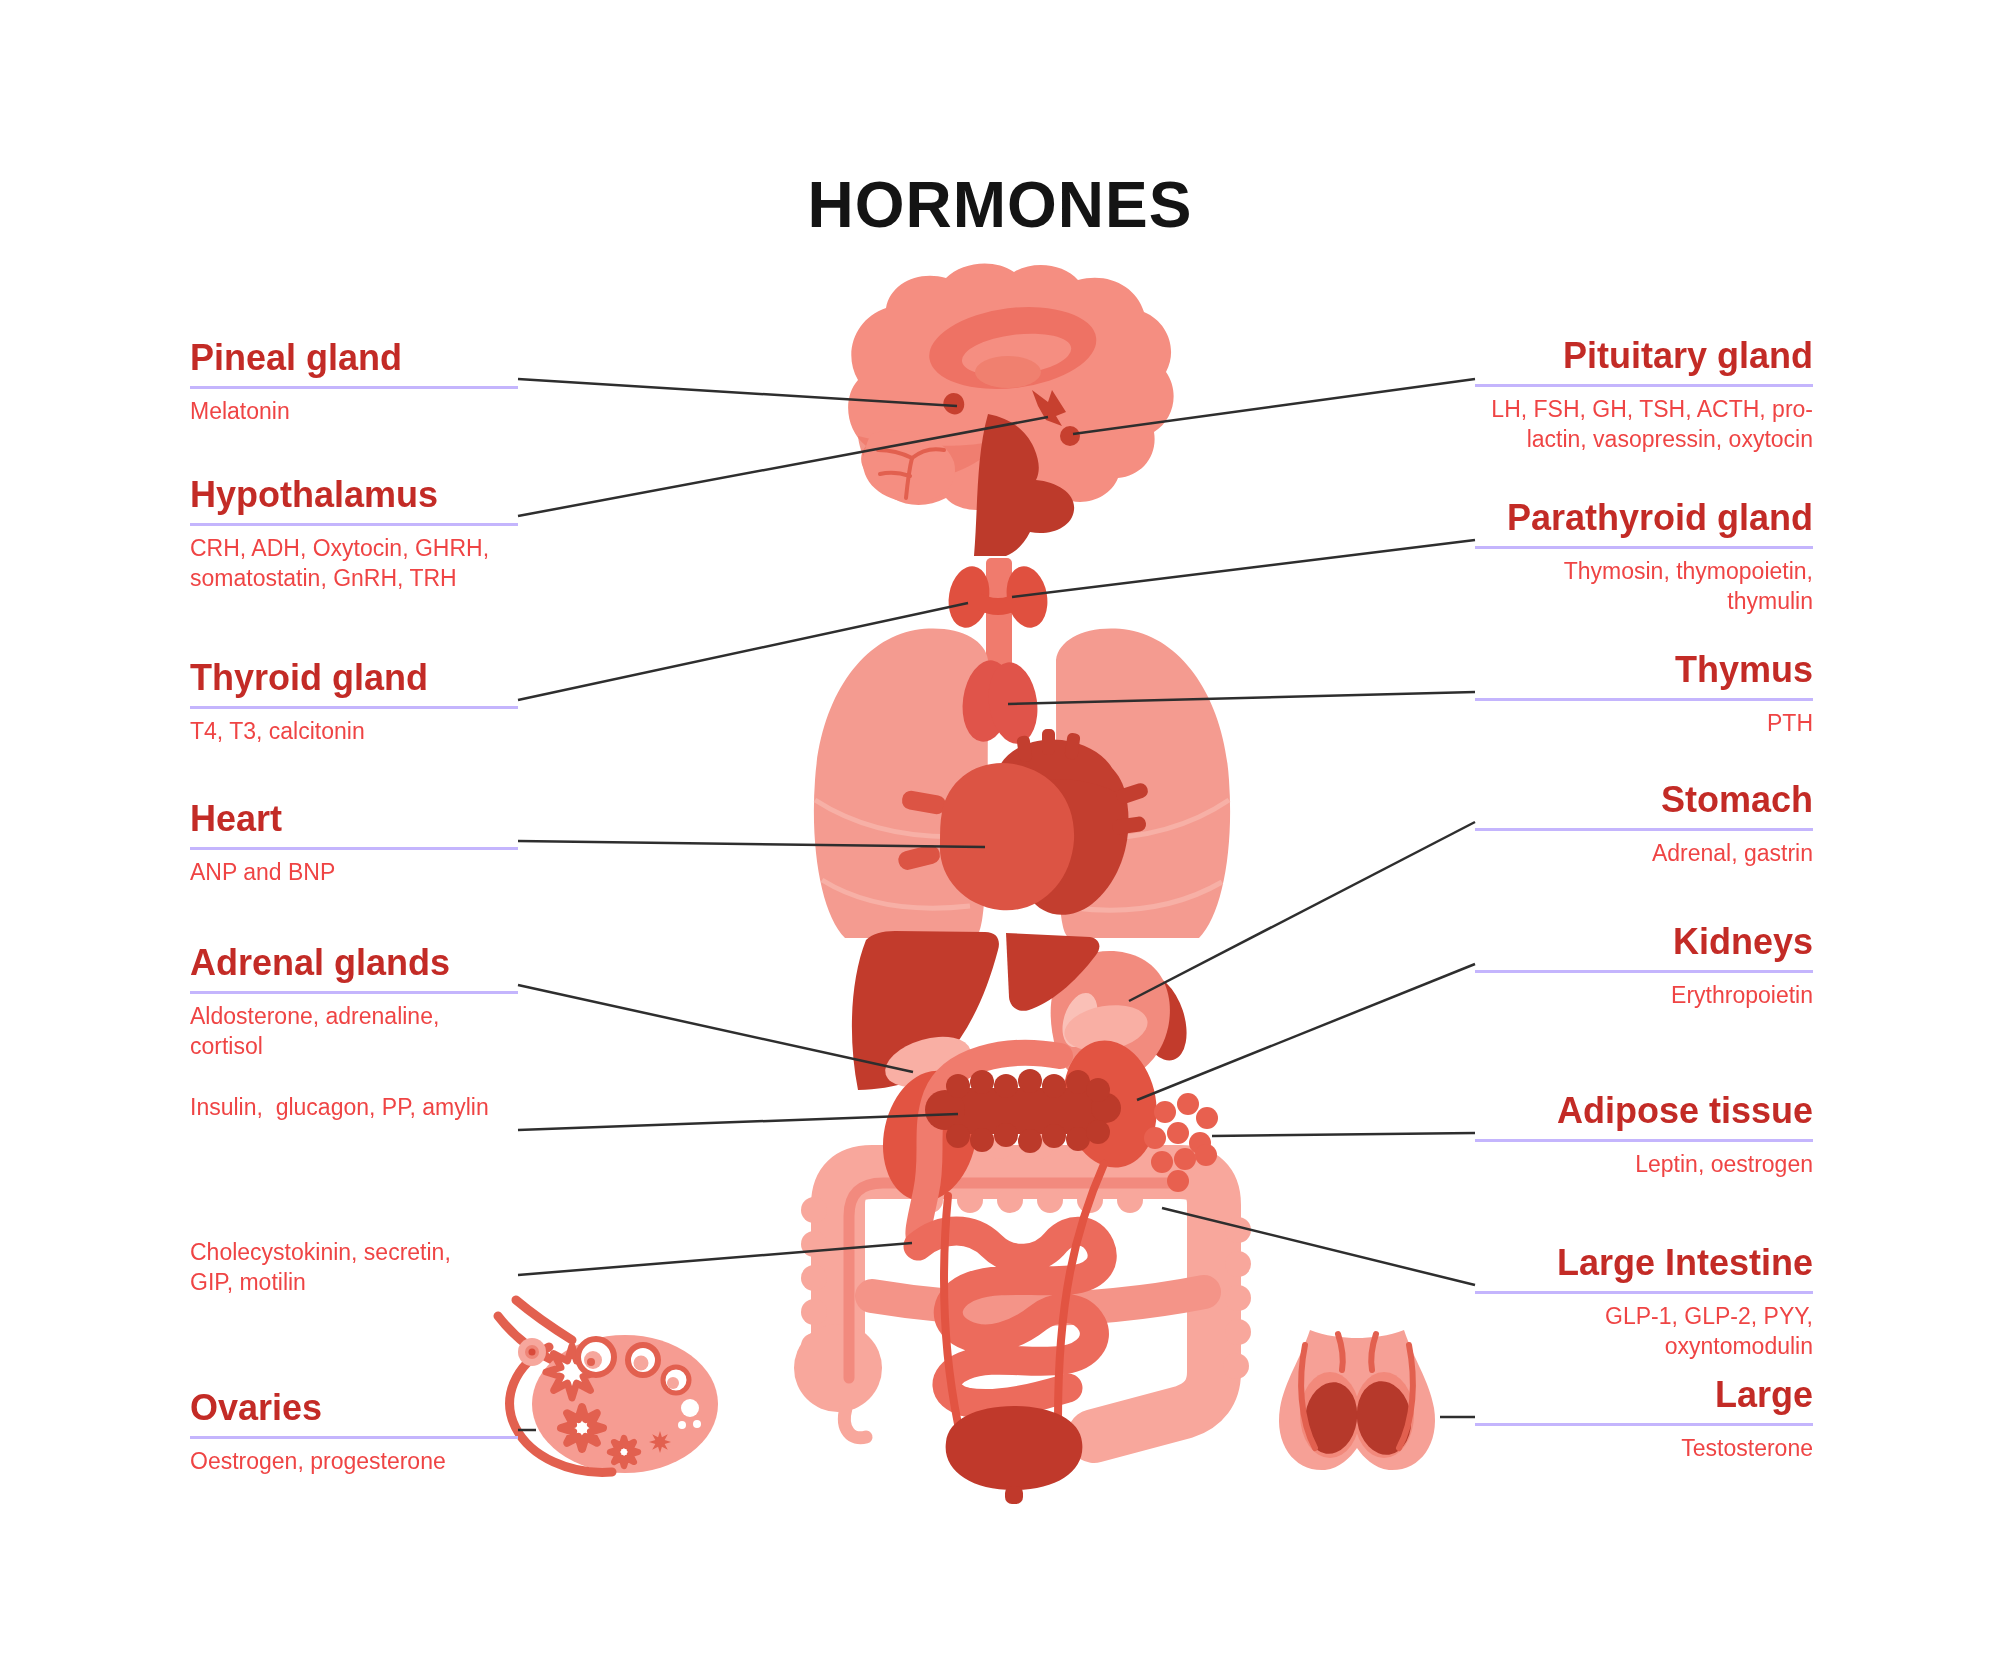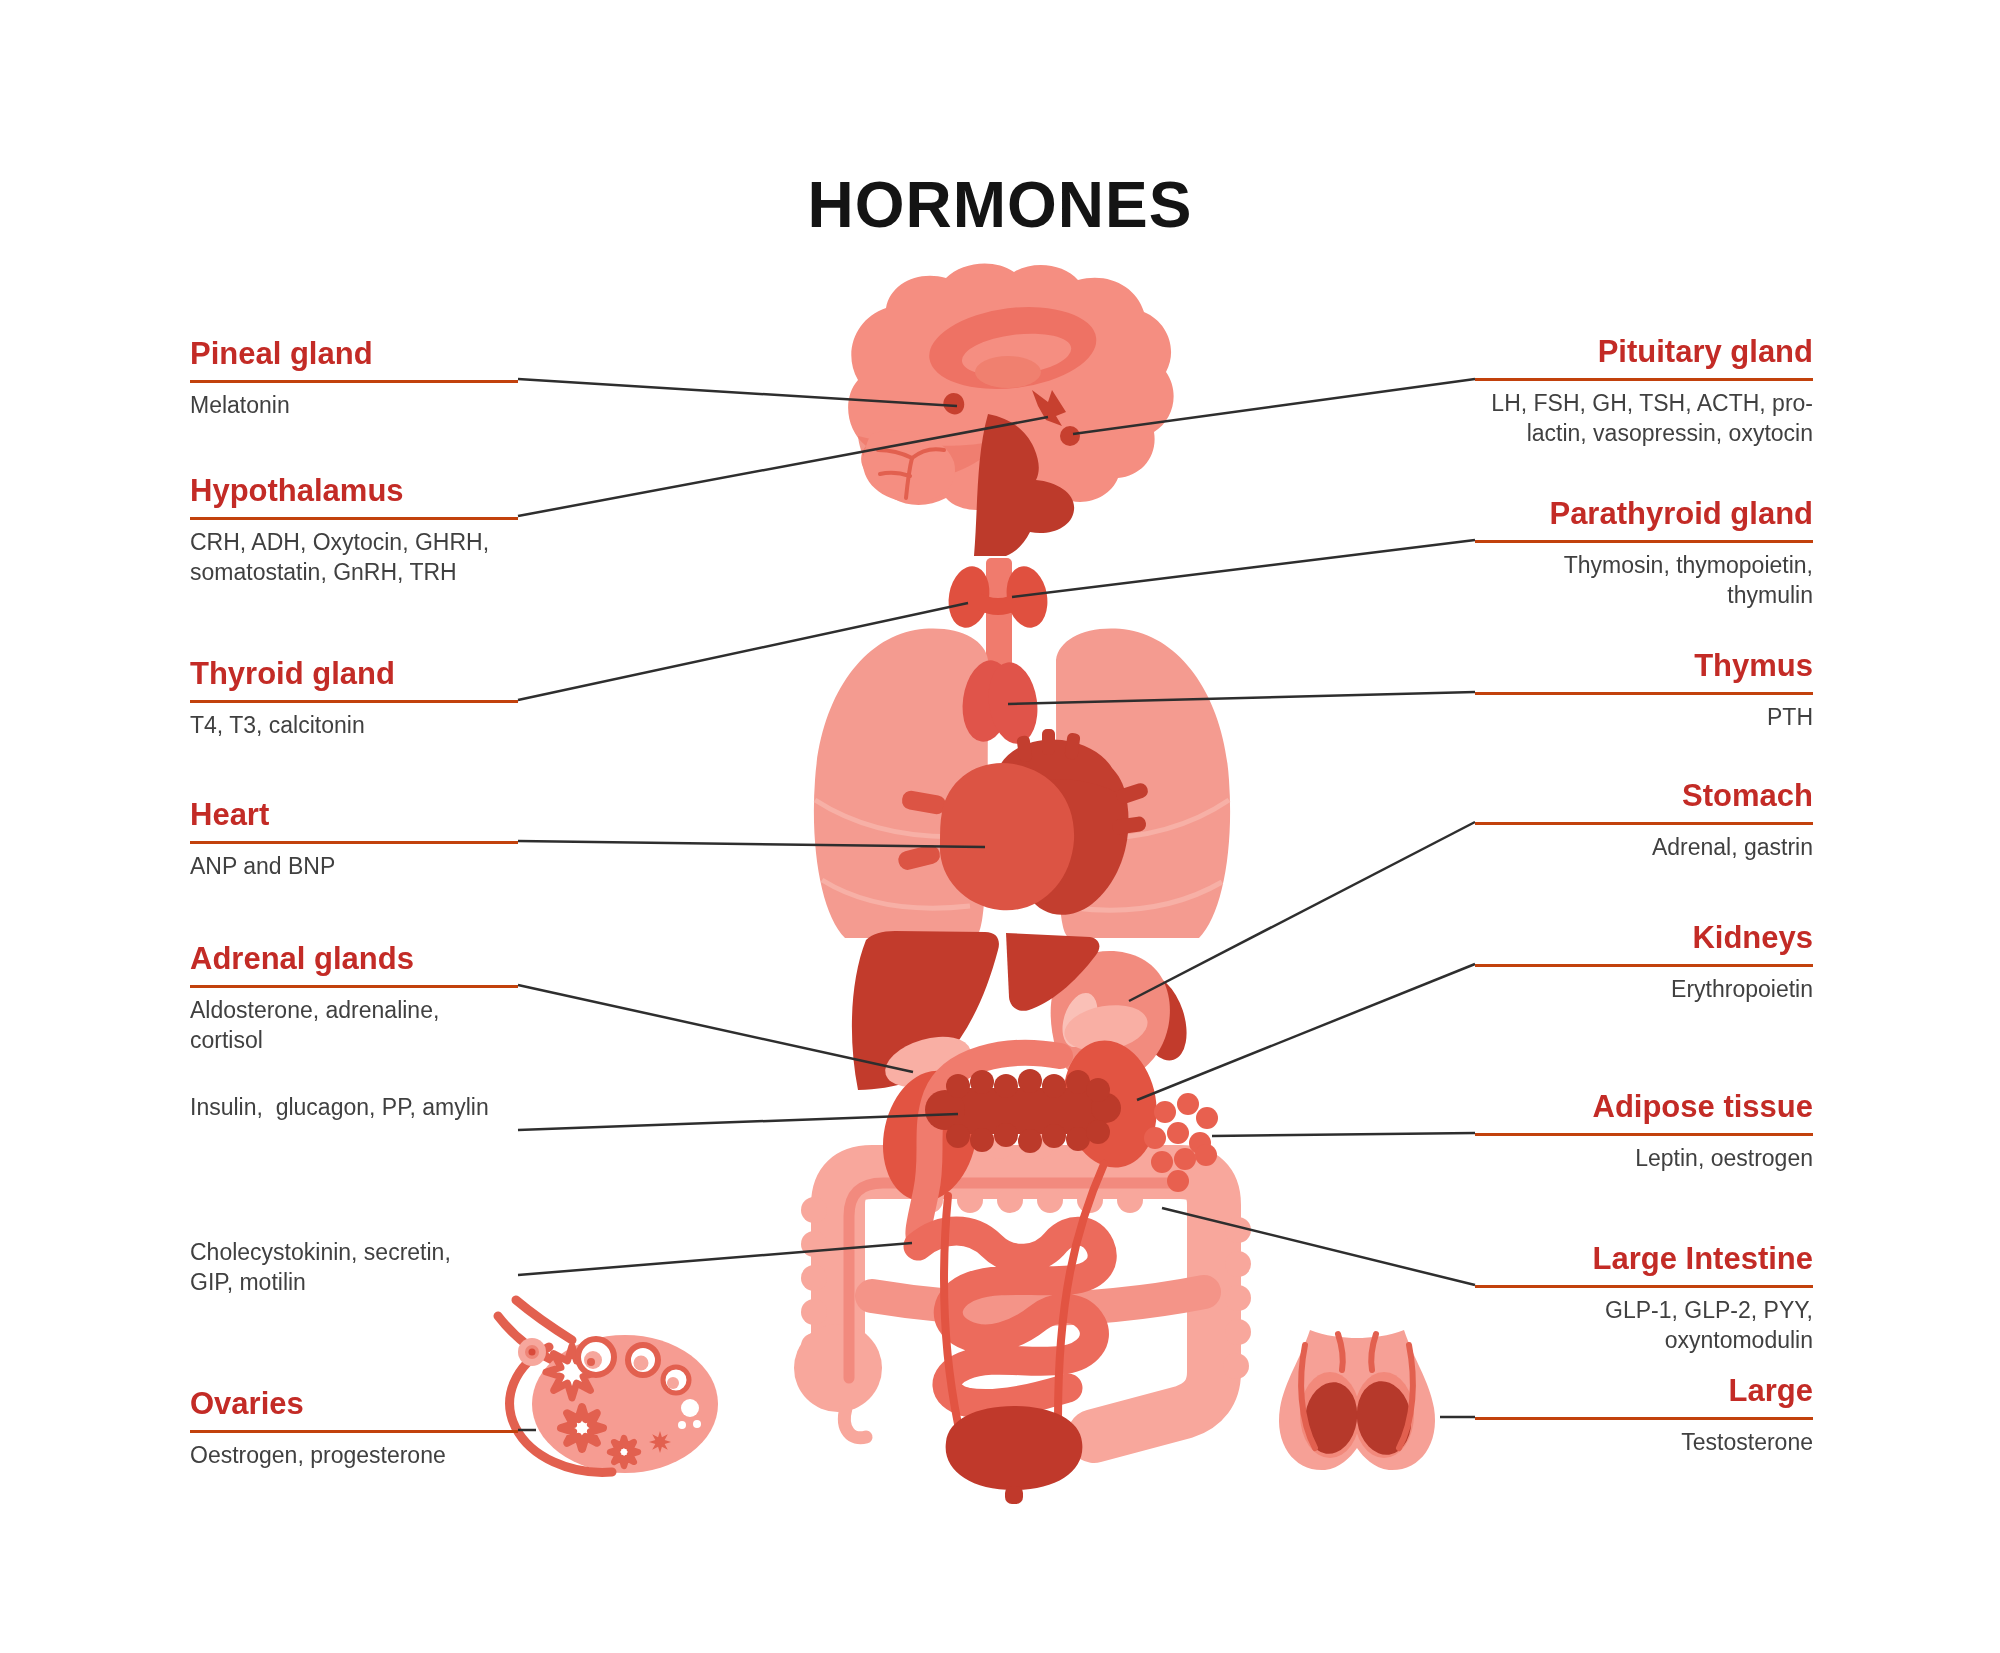--- a/index.html
+++ b/index.html
@@ -2,23 +2,23 @@
 <html><head>
 <meta charset="utf-8">
 <style>
   html,body{margin:0;padding:0;background:#fff;}
   .page{position:relative;width:2000px;height:1653px;background:#ffffff;overflow:hidden;
         font-family:"Liberation Sans",sans-serif;}
   .title{position:absolute;top:148px;left:0;width:2000px;text-align:center;
          font-size:64px;font-weight:700;letter-spacing:1px;color:#141414;margin-top:20px;}
   svg.art{position:absolute;left:0;top:0;}
   .olabel{position:absolute;width:328px;}
-  .olabel .t{font-size:31px;line-height:1.25;font-weight:700;color:#C32B26;
-             padding-bottom:6px;border-bottom:3px solid #c2410c;}
-  .olabel .h{font-size:23px;line-height:1.32;color:#404040;padding-top:7px;white-space:pre-wrap;}
+  .olabel .t{font-size:36px;line-height:1.25;font-weight:700;color:#C32B26;
+             padding-bottom:6px;border-bottom:3px solid #c4b5fd;}
+  .olabel .h{font-size:23px;line-height:1.32;color:#ef4444;padding-top:7px;white-space:pre-wrap;}
   .olabel.left{left:190px;text-align:left;}
   .olabel.right{right:187px;width:338px;text-align:right;}
 </style>
 </head>
 <body>
 
 <div class="page">
 
   <div class="title">HORMONES</div>
 

